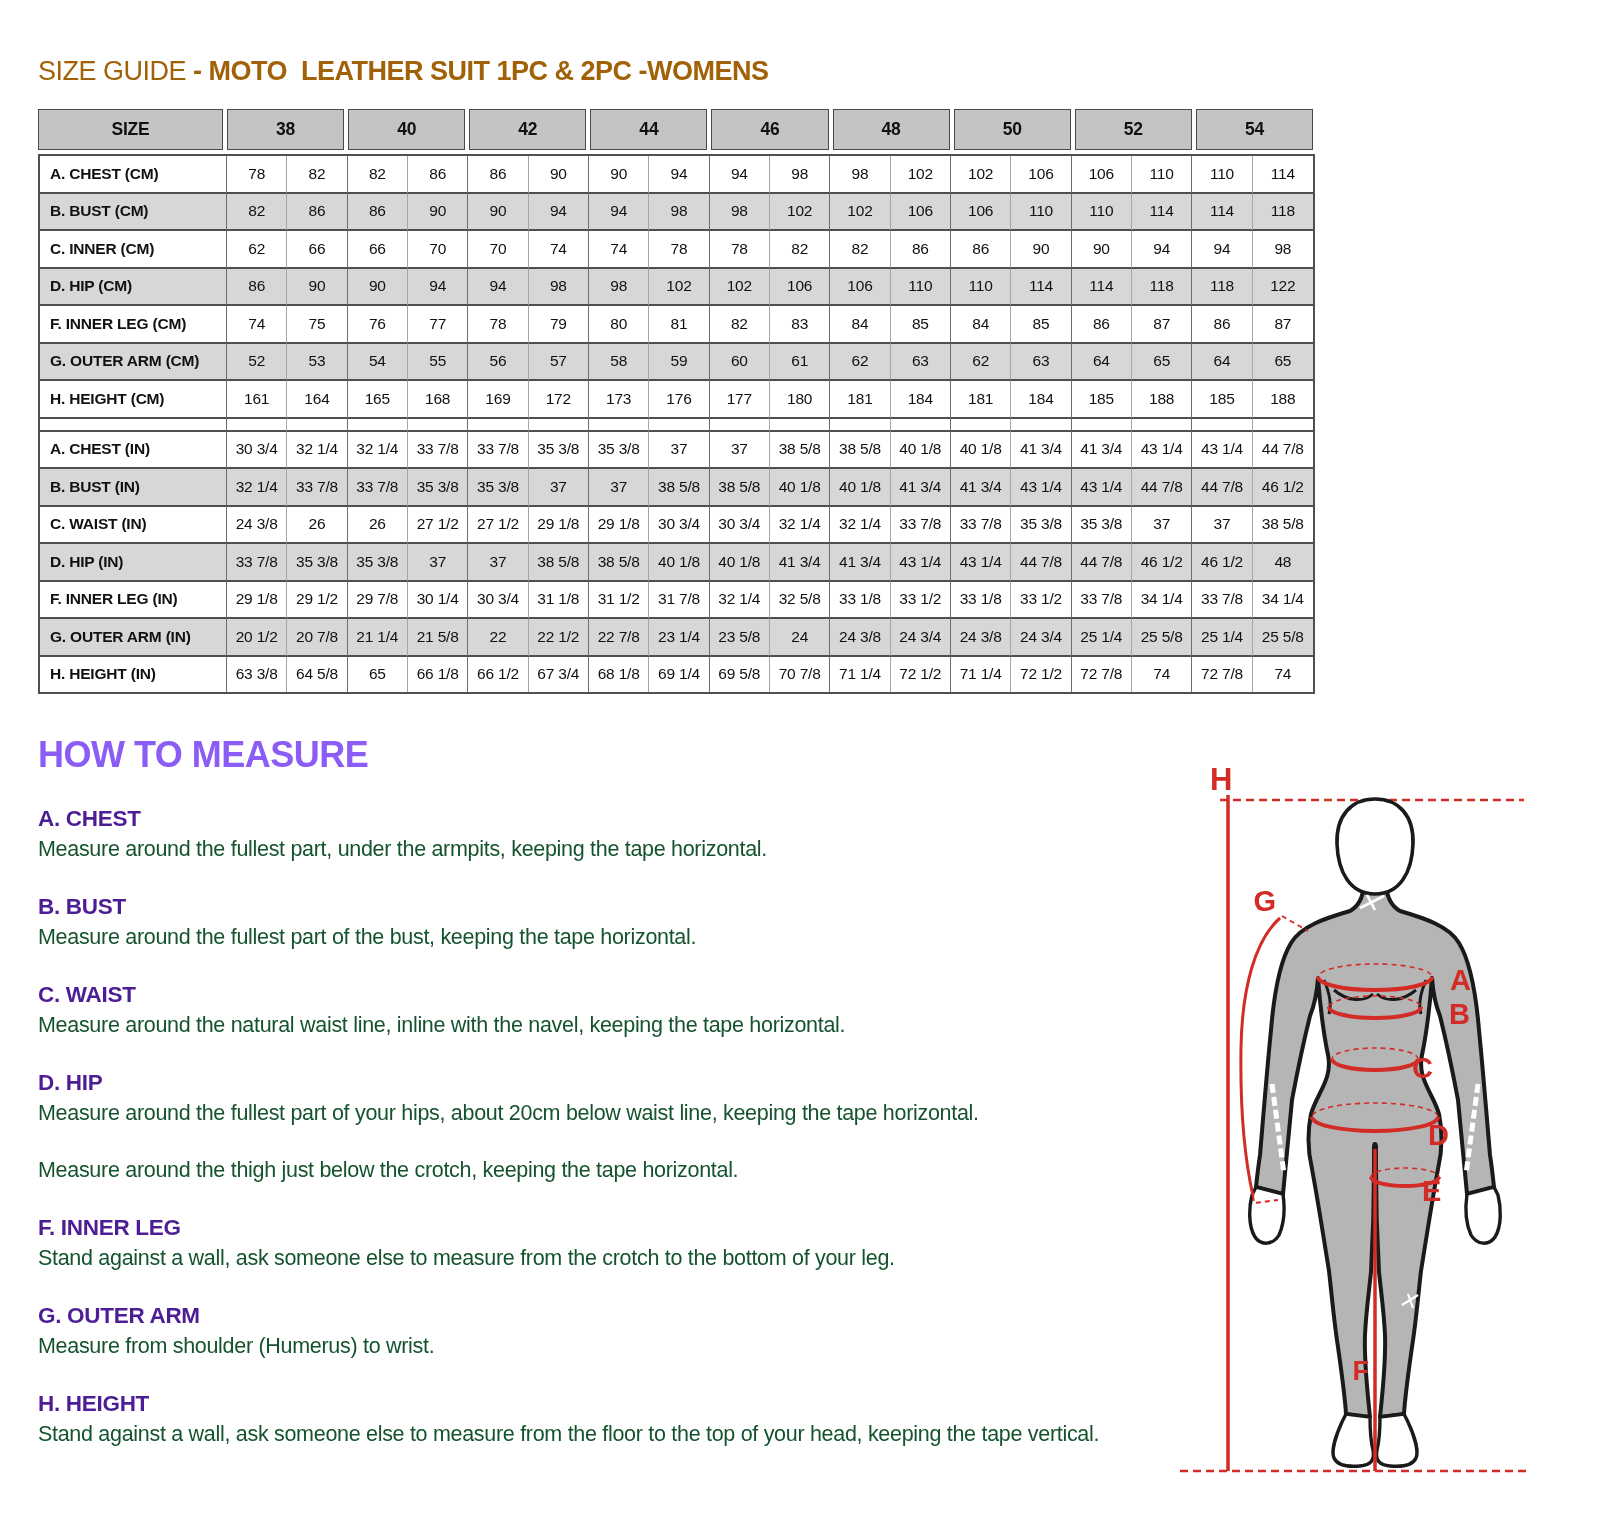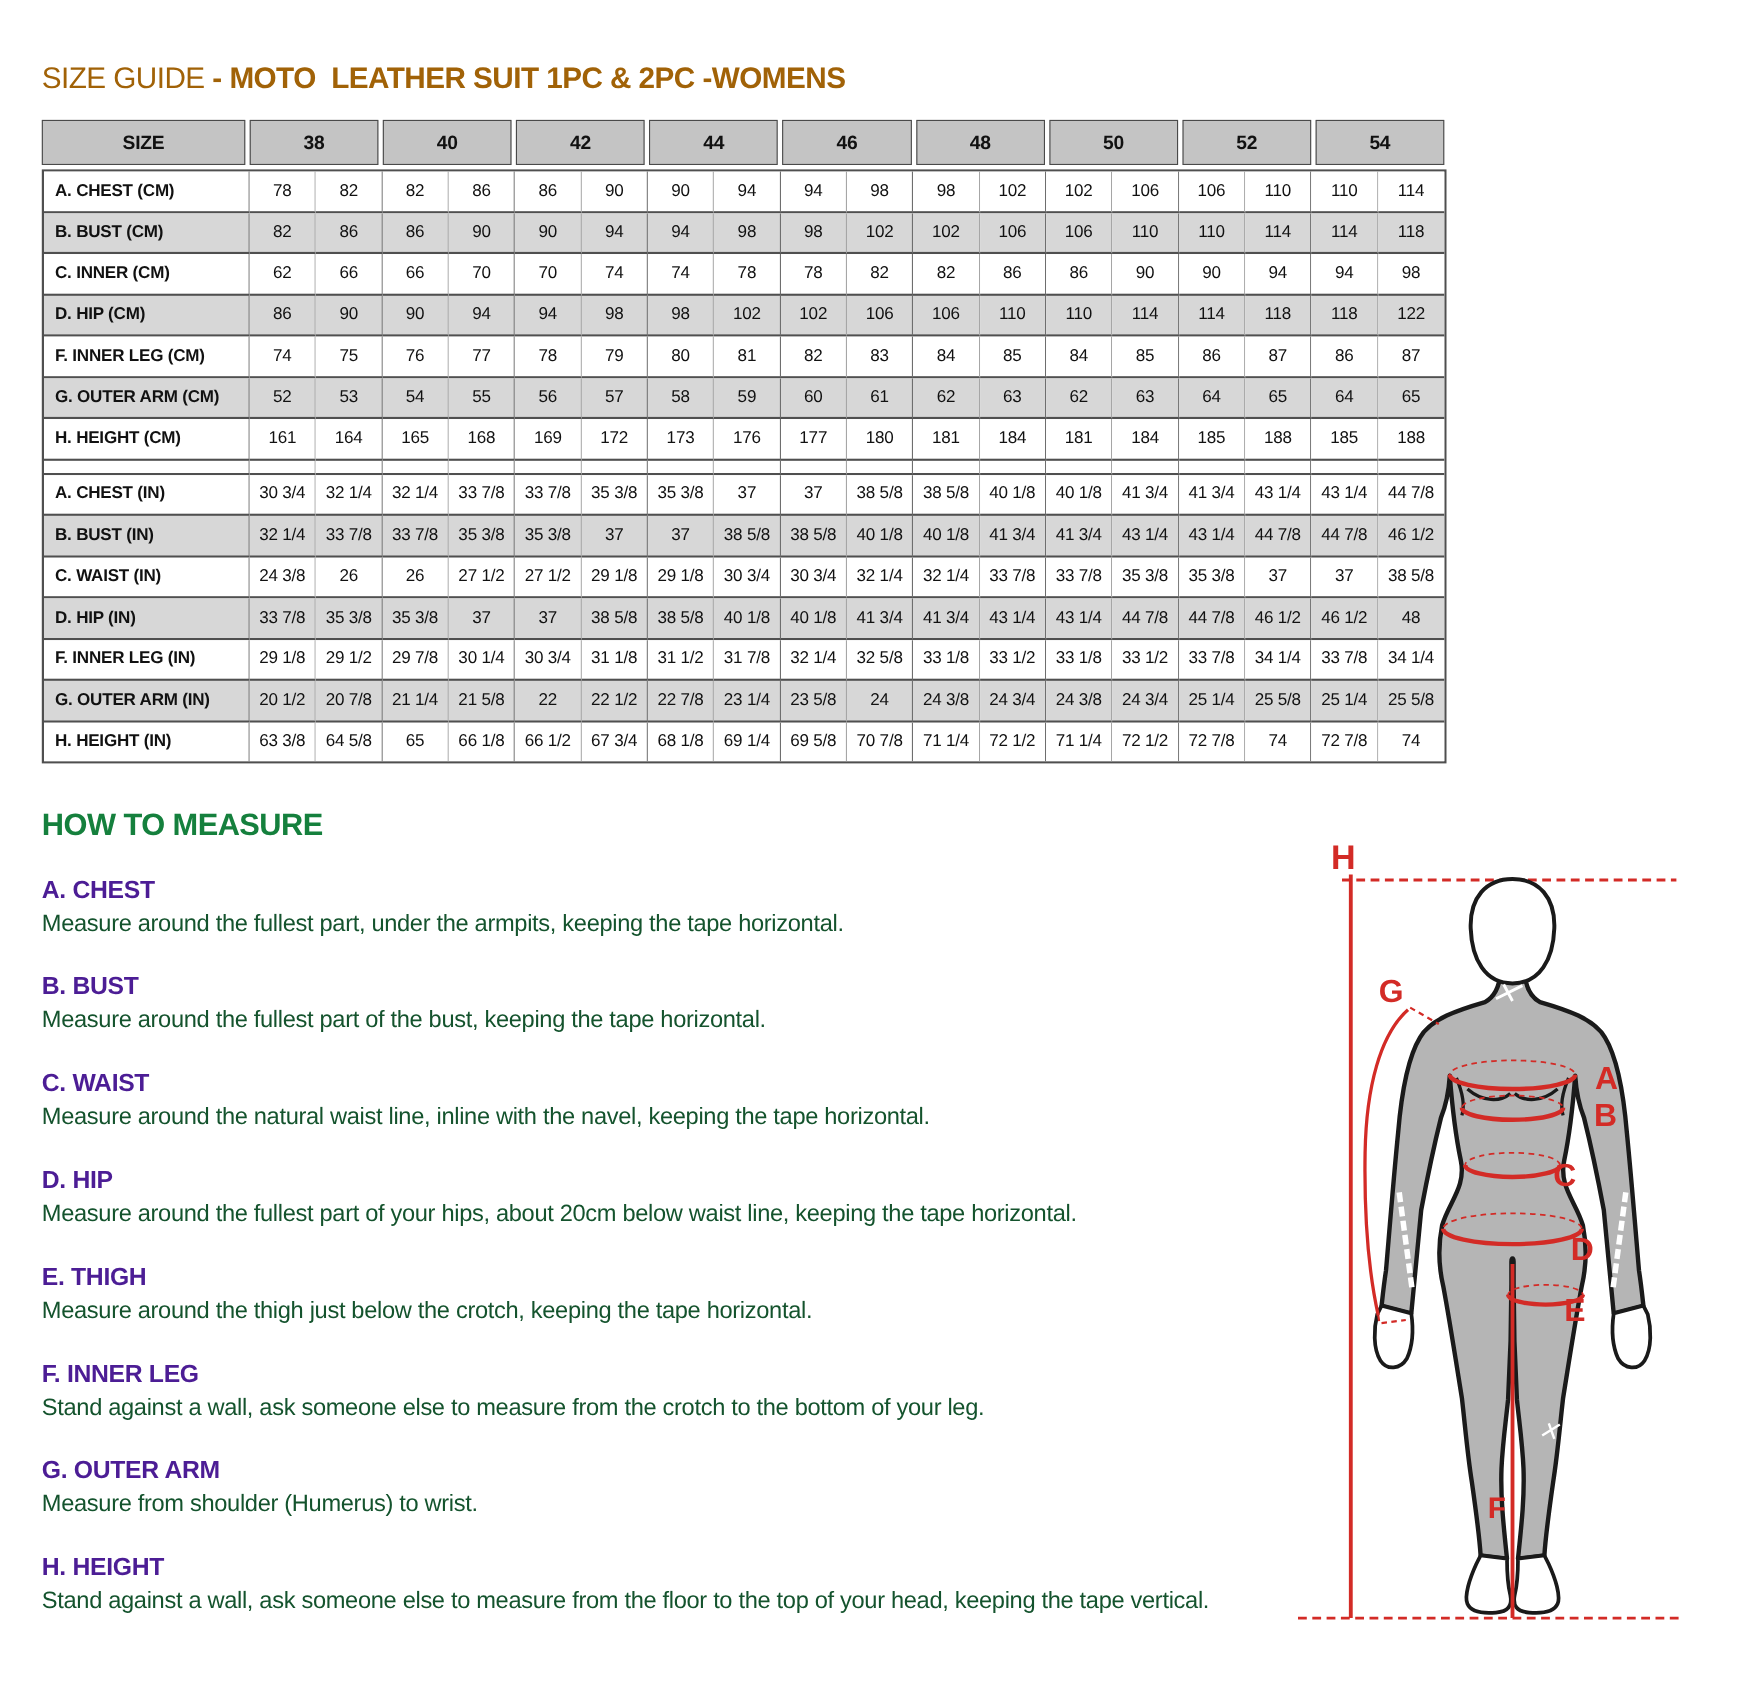--- a/index.html
+++ b/index.html
@@ -64,23 +64,23 @@
   }
   .cell.grp-end{border-right:1.5px solid #6e6e6e;}
   .cell.col-last{border-right:none;}
   .cell.stripe{background:#d7d7d7;}
   .cell.row-last{border-bottom:none;}
   .cell.gap{height:11px;}
 
   
   .htm-heading{
     margin:40px 0 30px 0;
-    font-size:28px;font-weight:700;
+    font-size:36px;font-weight:700;
     letter-spacing:-0.5px;
-    color:#15803d;
+    color:#8b5cf6;
   }
   .measure-list{width:1145px;}
   .measure-item{margin-bottom:32px;}
   .measure-item h3{
     margin:0 0 5px 0;
     font-size:22.5px;font-weight:700;
     letter-spacing:-0.3px;
     color:#4c1d95;
   }
   .measure-item p{
@@ -426,21 +426,20 @@
         </div>
         <div class="measure-item">
           <h3>C. WAIST</h3>
           <p>Measure around the natural waist line, inline with the navel, keeping the tape horizontal.</p>
         </div>
         <div class="measure-item">
           <h3>D. HIP</h3>
           <p>Measure around the fullest part of your hips, about 20cm below waist line, keeping the tape horizontal.</p>
         </div>
         <div class="measure-item">
-          <h3>E. THIGH</h3>
           <p>Measure around the thigh just below the crotch, keeping the tape horizontal.</p>
         </div>
         <div class="measure-item">
           <h3>F. INNER LEG</h3>
           <p>Stand against a wall, ask someone else to measure from the crotch to the bottom of your leg.</p>
         </div>
         <div class="measure-item">
           <h3>G. OUTER ARM</h3>
           <p>Measure from shoulder (Humerus) to wrist.</p>
         </div>

